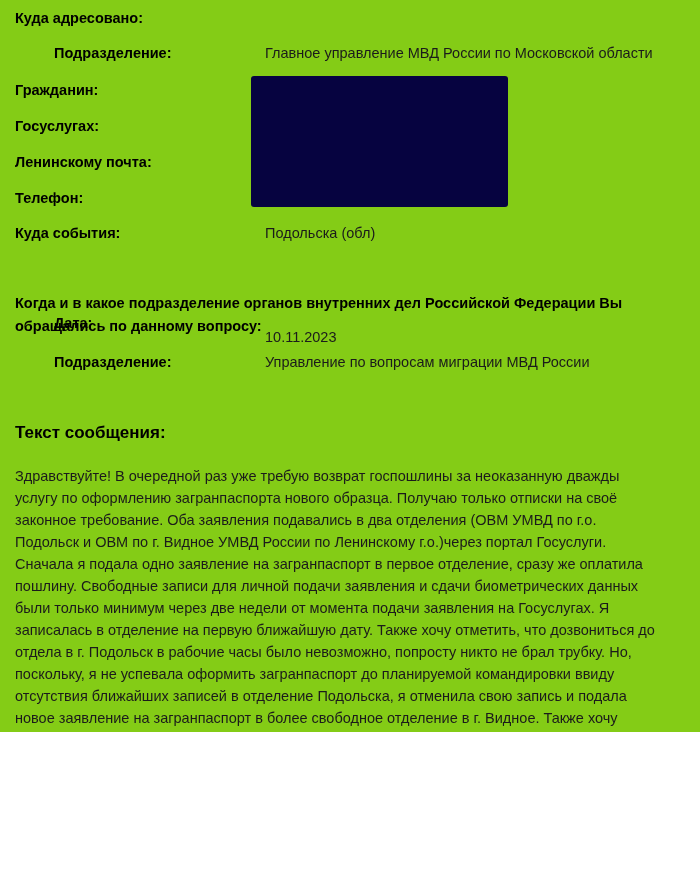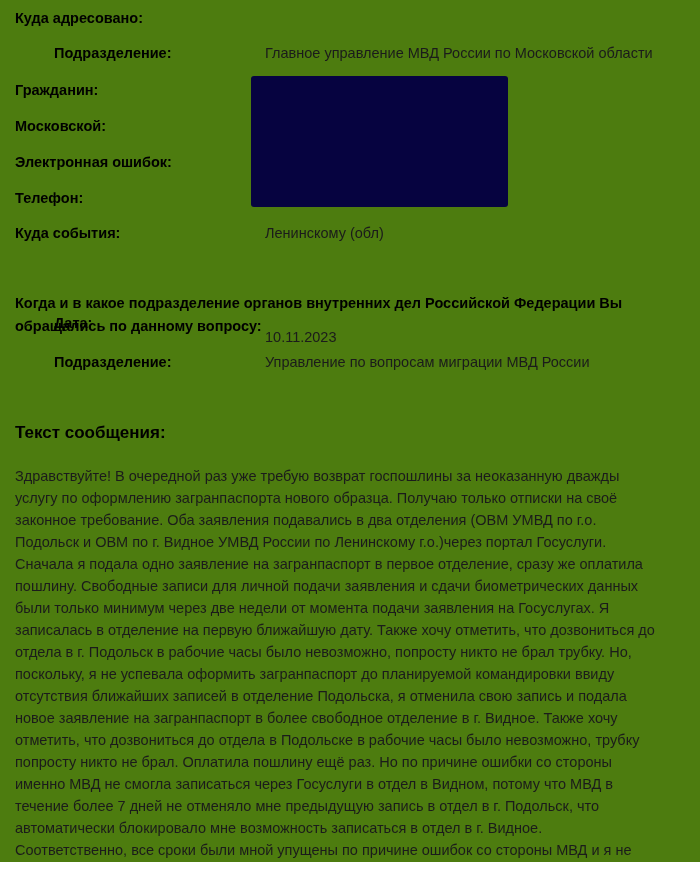--- a/index.html
+++ b/index.html
@@ -3,22 +3,22 @@
 <meta charset="utf-8">
 <style>
   html, body {
     margin: 0;
     padding: 0;
     background: #ffffff;
   }
   .doc {
     position: relative;
     width: 700px;
-    height: 862px;
-    background: #4d7c0f;
+    height: 732px;
+    background: #84cc16;
     overflow: hidden;
     font-family: "Liberation Sans", "DejaVu Sans", sans-serif;
     color: #1b1b1b;
   }
   .t {
     position: absolute;
     font-size: 14.5px;
     line-height: 18px;
     white-space: pre;
     color: #1b1b1b;
@@ -53,28 +53,28 @@
 <body>
 
 <div class="doc">
 
   <div class="t b" style="left:15px; top:9px" data-bind="form.addressed_to_label">Куда адресовано:</div>
 
   <div class="t b" style="left:54px; top:44px" data-bind="form.addressed_department_label">Подразделение:</div>
   <div class="t" style="left:265px; top:44px" data-bind="form.addressed_department_value">Главное управление МВД России по Московской области</div>
 
   <div class="t b" style="left:15px; top:81px" data-bind="form.citizen_label">Гражданин:</div>
-  <div class="t b" style="left:15px; top:117px" data-bind="form.organization_label">Московской:</div>
-  <div class="t b" style="left:15px; top:153px" data-bind="form.email_label">Электронная ошибок:</div>
+  <div class="t b" style="left:15px; top:117px" data-bind="form.organization_label">Госуслугах:</div>
+  <div class="t b" style="left:15px; top:153px" data-bind="form.email_label">Ленинскому почта:</div>
   <div class="t b" style="left:15px; top:189px" data-bind="form.phone_label">Телефон:</div>
 
   <div class="redaction" data-bind-style="backgroundColor:colors.redaction" style="background-color: rgb(6, 3, 64);"></div>
 
   <div class="t b" style="left:15px; top:224px" data-bind="form.event_place_label">Куда события:</div>
-  <div class="t" style="left:265px; top:224px" data-bind="form.event_place_value">Ленинскому (обл)</div>
+  <div class="t" style="left:265px; top:224px" data-bind="form.event_place_value">Подольска (обл)</div>
 
   <div class="t b question" style="left:15px; top:258px" data-bind="form.previous_contact_question">Когда и в какое подразделение органов внутренних дел Российской Федерации Вы
 обращались по данному вопросу:</div>
 
   <div class="t b" style="left:54px; top:314px" data-bind="form.date_label">Дата:</div>
   <div class="t" style="left:265px; top:328px" data-bind="form.date_value">10.11.2023</div>
 
   <div class="t b" style="left:54px; top:353px" data-bind="form.department_label">Подразделение:</div>
   <div class="t b msg-heading" style="left:15px; top:424px" data-bind="form.message_heading">Текст сообщения:</div>
 

